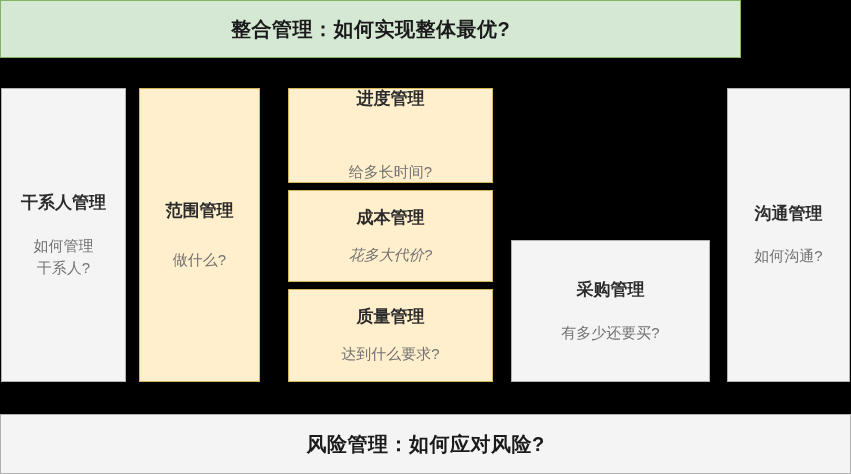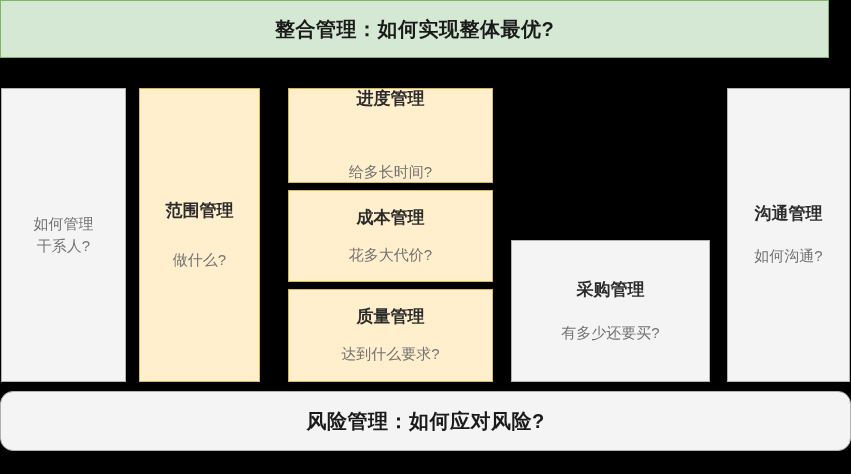--- a/index.html
+++ b/index.html
@@ -59,22 +59,22 @@
     line-height: 1.25;
   }
   .card-sub {
     font-size: 15px;
     font-weight: normal;
     color: #737373;
     line-height: 1.45;
     white-space: pre-line;
   }
   
-  #banner-integration { left: 0px;   top: 0px;   width: 829px; height: 58px; }
-  #banner-risk        { left: 0px;   top: 391px; width: 851px; height: 60px; border-radius: 13px; }
+  #banner-integration { left: 0px;   top: 0px;   width: 741px; height: 58px; }
+  #banner-risk        { left: 0px;   top: 414px; width: 851px; height: 60px; }
 
   #card-stakeholder   { left: 1px;   top: 88px;  width: 125px; height: 294px; }
   #card-scope         { left: 139px; top: 88px;  width: 121px; height: 294px; }
 
   #card-schedule      { left: 288px; top: 88px;  width: 205px; height: 95px; gap: 36px; }
   #card-cost          { left: 288px; top: 190px; width: 205px; height: 92px; }
   #card-quality       { left: 288px; top: 289px; width: 205px; height: 93px; }
 
   #card-resource      { left: 511px; top: 88px;  width: 199px; height: 142px; }
   #card-procurement   { left: 511px; top: 240px; width: 199px; height: 142px; }
@@ -82,33 +82,34 @@
   #card-communication { left: 727px; top: 88px;  width: 123px; height: 294px; gap: 11px; }
 
   
   .card-title + .card-sub { margin-top: 18px; }
   #card-stakeholder .card-title + .card-sub { margin-top: 22px; }
   #card-scope .card-title + .card-sub { margin-top: 28px; }
   #card-communication .card-title + .card-sub { margin-top: 10px; }
   #card-resource .card-title + .card-sub { margin-top: 22px; }
   #card-procurement .card-title + .card-sub { margin-top: 22px; }
   #card-schedule .card-title + .card-sub { margin-top: 16px; }
-  #card-cost .card-title + .card-sub { margin-top: 16px; }
+  #card-cost .card-title + .card-sub { margin-top: 16px; font-style: italic; }
   #card-quality .card-title + .card-sub { margin-top: 16px; }
 </style>
 </head>
 <body>
 
 <div id="canvas">
 
   <div id="banner-integration" class="box bar-green">
     <div class="banner-title">整合管理：如何实现整体最优?</div>
   </div>
 
   <div id="card-stakeholder" class="box card-gray">
+    <div class="card-title">干系人管理</div>
     <div class="card-sub">如何管理
 干系人?</div>
   </div>
 
   <div id="card-scope" class="box card-yellow">
     <div class="card-title">范围管理</div>
     <div class="card-sub">做什么?</div>
   </div>
 
   <div id="card-schedule" class="box card-yellow">

